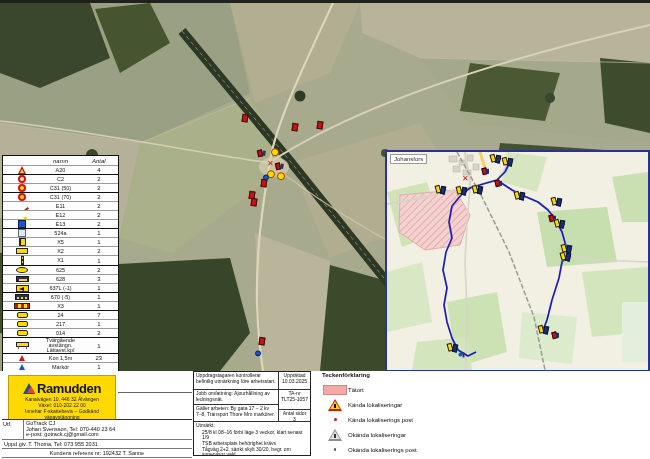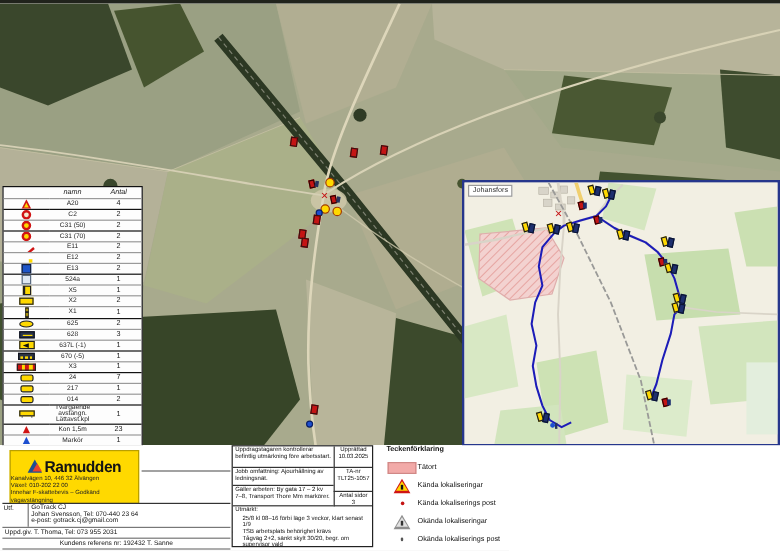--- a/index.html
+++ b/index.html
@@ -62,21 +62,21 @@
   .li-trestle::before{left:1px;} .li-trestle::after{right:1px;}
   .li-cone{width:0;height:0;border-left:3px solid transparent;border-right:3px solid transparent;border-bottom:6.5px solid #d01414;}
   .li-markerblue{width:0;height:0;border-left:3px solid transparent;border-right:3px solid transparent;border-bottom:6.5px solid #1d4fd0;}
   .li-person{color:#8a1111;font:bold 7px/7px "DejaVu Sans",sans-serif;}
   .li-person::after{content:"\2228";}
   
   .inset{position:absolute;left:385px;top:150px;width:261px;height:218px;border:2px solid #26368c;background:#f2efe3;overflow:hidden;}
   .inset-label{position:absolute;left:3px;top:2px;background:#ffffff;border:0.5px solid #9a9a9a;font-size:6px;line-height:8px;padding:0 3px;color:#333;}
   
   .band{position:absolute;left:0;top:371px;width:650px;height:88px;background:#ffffff;}
-  .rbox{position:absolute;left:8px;top:4px;width:108px;height:45px;background:#ffd900;border:1px solid #b99f00;box-sizing:border-box;text-align:left;}
+  .rbox{position:absolute;left:8px;top:4px;width:108px;height:45px;background:#ffd900;border:1px solid #b99f00;box-sizing:border-box;text-align:center;}
   .rlogo{margin-top:4px;height:16px;display:flex;align-items:center;justify-content:center;gap:2px;}
   .tri-b{width:0;height:0;border-left:6px solid transparent;border-right:6px solid transparent;border-bottom:11px solid #1d4f91;position:relative;}
   .tri-b::after{content:"";position:absolute;left:-2px;top:3px;width:0;height:0;border-left:4px solid transparent;border-right:4px solid transparent;border-bottom:7px solid #e8442d;}
   .rword{font-size:13px;font-weight:800;letter-spacing:-0.4px;color:#141414;}
   .raddr{font-size:5px;line-height:6px;color:#222;}
   .dash-right{position:absolute;left:118px;top:21px;width:74px;border-top:0.7px solid #666;}
   .contractor{position:absolute;left:2px;top:48px;width:190px;border-top:1px solid #333;border-bottom:2px solid #111;font-size:5.5px;color:#111;box-sizing:border-box;}
   .c-row1{display:flex;border-bottom:0.5px solid #777;}
   .c-lab{width:22px;border-right:0.5px solid #777;padding:1px;box-sizing:border-box;}
   .c-body{flex:1;padding:1px 2px;line-height:5.5px;}

